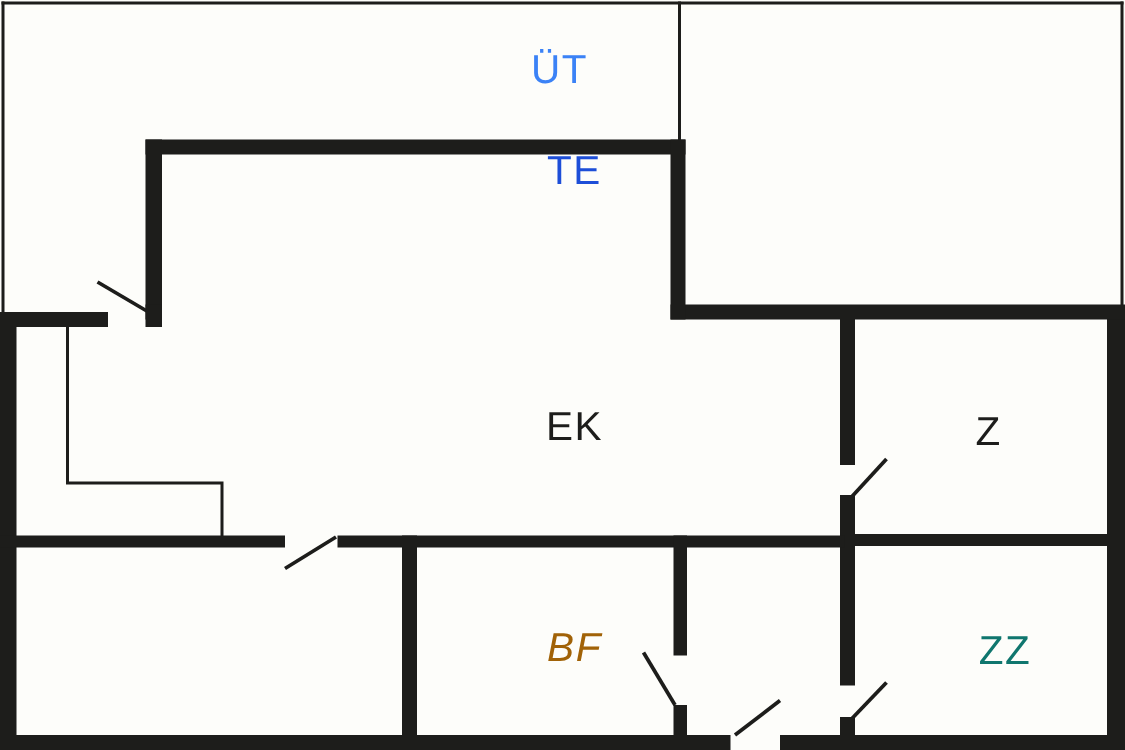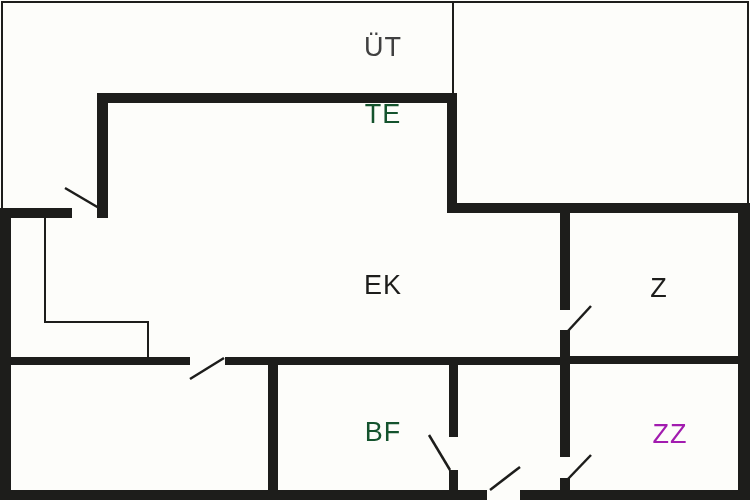--- a/index.html
+++ b/index.html
@@ -78,21 +78,21 @@
         <line x1="65" y1="188" x2="99" y2="208" stroke="#1d1d1b" stroke-width="2.5"></line>
         <line x1="190" y1="379" x2="224" y2="358" stroke="#1d1d1b" stroke-width="2.5"></line>
         <line x1="591" y1="306" x2="568" y2="331" stroke="#1d1d1b" stroke-width="2.5"></line>
         <line x1="591" y1="455" x2="568" y2="479" stroke="#1d1d1b" stroke-width="2.5"></line>
         <line x1="429" y1="435" x2="450" y2="470" stroke="#1d1d1b" stroke-width="2.5"></line>
         <line x1="520" y1="467" x2="490" y2="490" stroke="#1d1d1b" stroke-width="2.5"></line>
       </g>
   </svg>
 
   <div id="label-layer">
-      <div class="room-label" style="left: 383px; top: 47px; color: #404040;">ÜT</div>
-      <div class="room-label" style="left: 383px; top: 114px; color: #14532d;">TE</div>
+      <div class="room-label" style="left: 373px; top: 47px; color: #3b82f6;">ÜT</div>
+      <div class="room-label" style="left: 383px; top: 114px; color: #1d4ed8;">TE</div>
       <div class="room-label" style="left: 383px; top: 285px; color: rgb(29, 29, 27); text-align: center;">EK</div>
-      <div class="room-label" style="left: 383px; top: 432px; color: #14532d;">BF</div>
+      <div class="room-label" style="left: 383px; top: 432px; color: #a16207; font-style: italic;">BF</div>
       <div class="room-label" style="left: 659px; top: 288px; color: rgb(29, 29, 27);">Z</div>
-      <div class="room-label" style="left: 670px; top: 434px; color: #a21caf;">ZZ</div>
+      <div class="room-label" style="left: 670px; top: 434px; color: #0f766e;">ZZ</div>
     </div>
 
 </div>
 
 </body></html>

